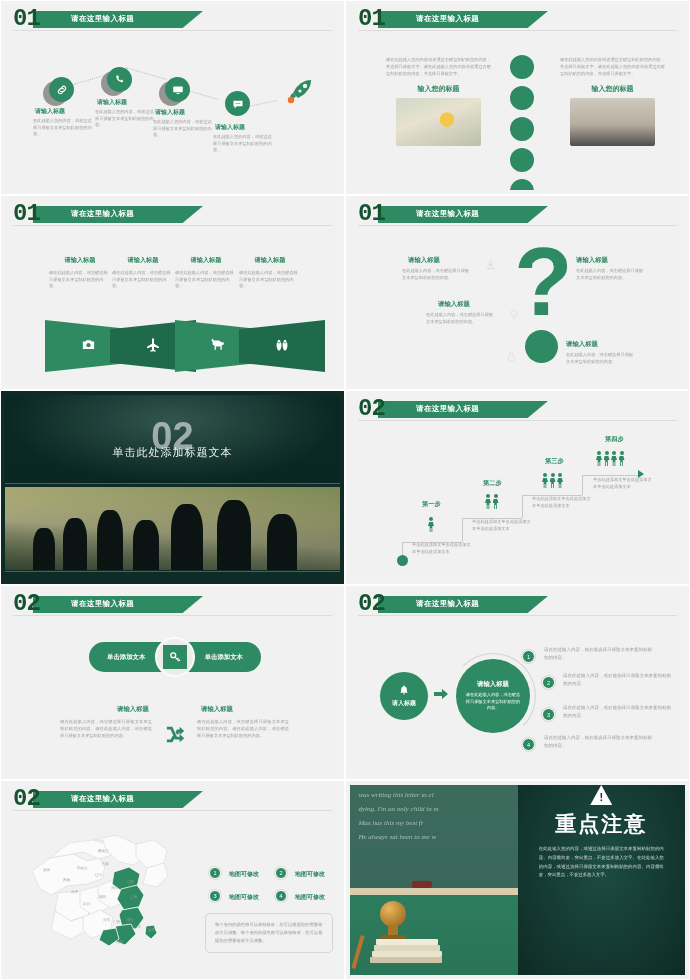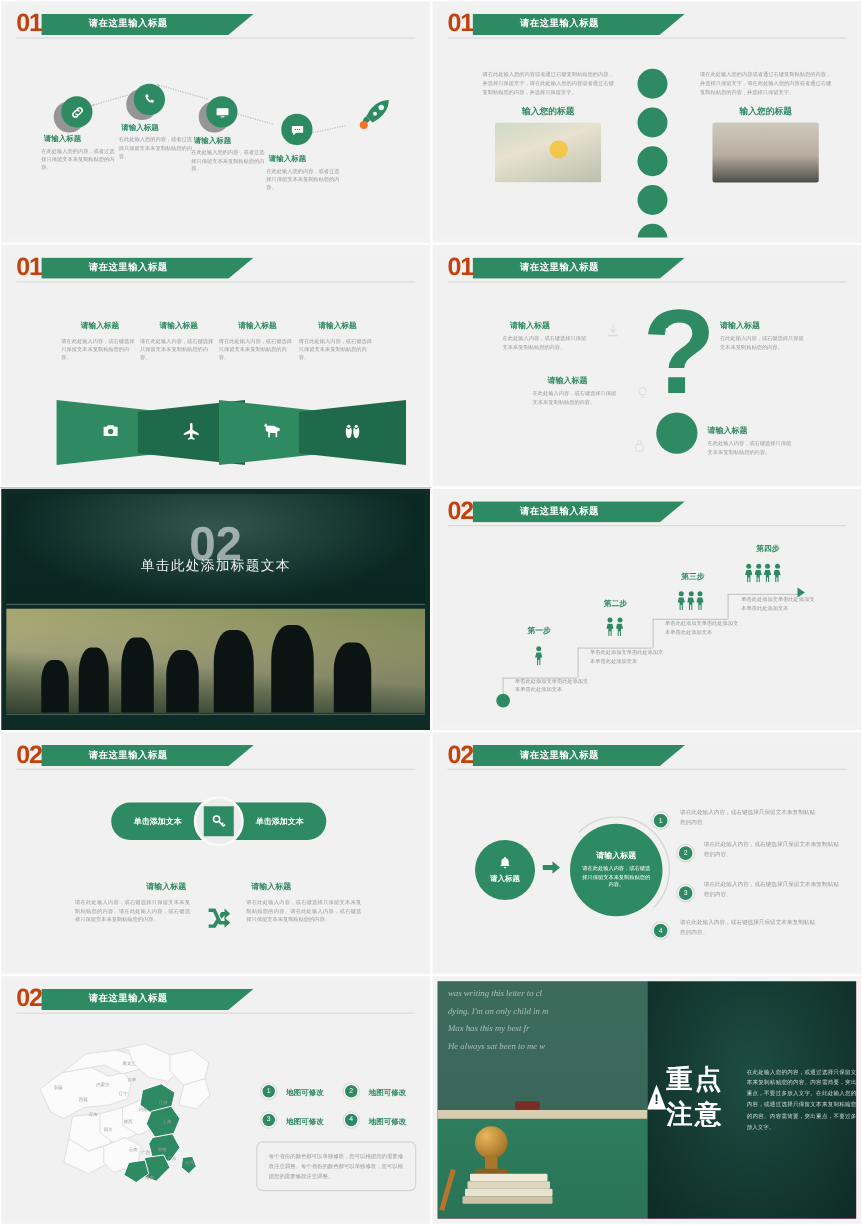--- a/index.html
+++ b/index.html
@@ -28,23 +28,23 @@
 
   
   .hdr { position: absolute; left: 8px; top: 6px; height: 17px; width: 190px; }
   .hdr-band {
     position: absolute; left: 20px; top: 0; height: 17px; width: 170px;
     background: #2e8a62;
     clip-path: polygon(0 0, 100% 0, 88% 100%, 0 100%);
   }
   .hdr-num {
     position: absolute; left: 0; top: -3px;
-    font-size: 20px; font-weight: bold; color: #c2410c;
+    font-size: 24px; font-weight: bold; color: #14532d;
     letter-spacing: -1px; line-height: 22px; z-index: 3;
-    font-family: Liberation Sans, sans-serif;
+    font-family: Liberation Mono, monospace;
   }
   .hdr-title {
     position: absolute; left: 38px; top: 3px; z-index: 4;
     font-size: 7.5px; color: #ffffff; font-weight: bold; letter-spacing: .4px; padding-left: 20px;
   }
   .hdr-rule { position: absolute; left: 8px; top: 25px; right: 8px; height: 1px; background: #dcdcdc; }
 
   
   .ttl { color: #2e8a62; font-weight: bold; }
   .body { color: #9a9a9a; line-height: 1.6; }
@@ -152,21 +152,21 @@
   .m-note { position:absolute; border:1px solid #cfd8d2; border-radius:5px;
             padding:7px 9px; font-size:4.3px; color:#9a9a9a; line-height:1.9; }
 
   
   .s10-left { position:absolute; left:0; top:0; width:50%; height:100%;
     background: linear-gradient(180deg,#3c6b5c 0%,#3a675a 55%,#2e7d5f 56%,#2a7356 100%); }
   .chalk { position:absolute; left:5%; font-family:"Liberation Serif", serif;
            color:rgba(255,255,255,.55); font-size:7px; font-style:italic; white-space:nowrap; }
   .s10-right { position:absolute; right:0; top:0; width:50%; height:100%;
     background: radial-gradient(ellipse at 50% 40%, #1d4d43 0%, #12352e 70%, #0e2a25 100%);
-    display:flex; flex-direction:row; align-items:center; justify-content:center; }
+    display:flex; flex-direction:column; align-items:center; }
   .warn { width:22px; height:20px; background:#fff;
           clip-path: polygon(50% 0, 100% 100%, 0 100%); position:relative; margin-bottom:5px; }
   .warn::after { content:'!'; position:absolute; left:0; right:0; bottom:0px; text-align:center;
                  color:#12352e; font-size:11px; font-weight:bold; line-height:16px; }
   .s10-ttl { font-size:21px; font-weight:bold; color:#fff; letter-spacing:2px; margin-bottom:7px; }
   .s10-b { font-size:4.4px; color:rgba(235,242,238,.85); line-height:2; width:125px; text-align:justify; }
   .globe { position:absolute; width:26px; height:26px; border-radius:50%;
            background: radial-gradient(circle at 35% 30%, #e7b85c, #a9772a 70%, #7d5518); }
   .book { position:absolute; border-radius:1px; }
 </style>

